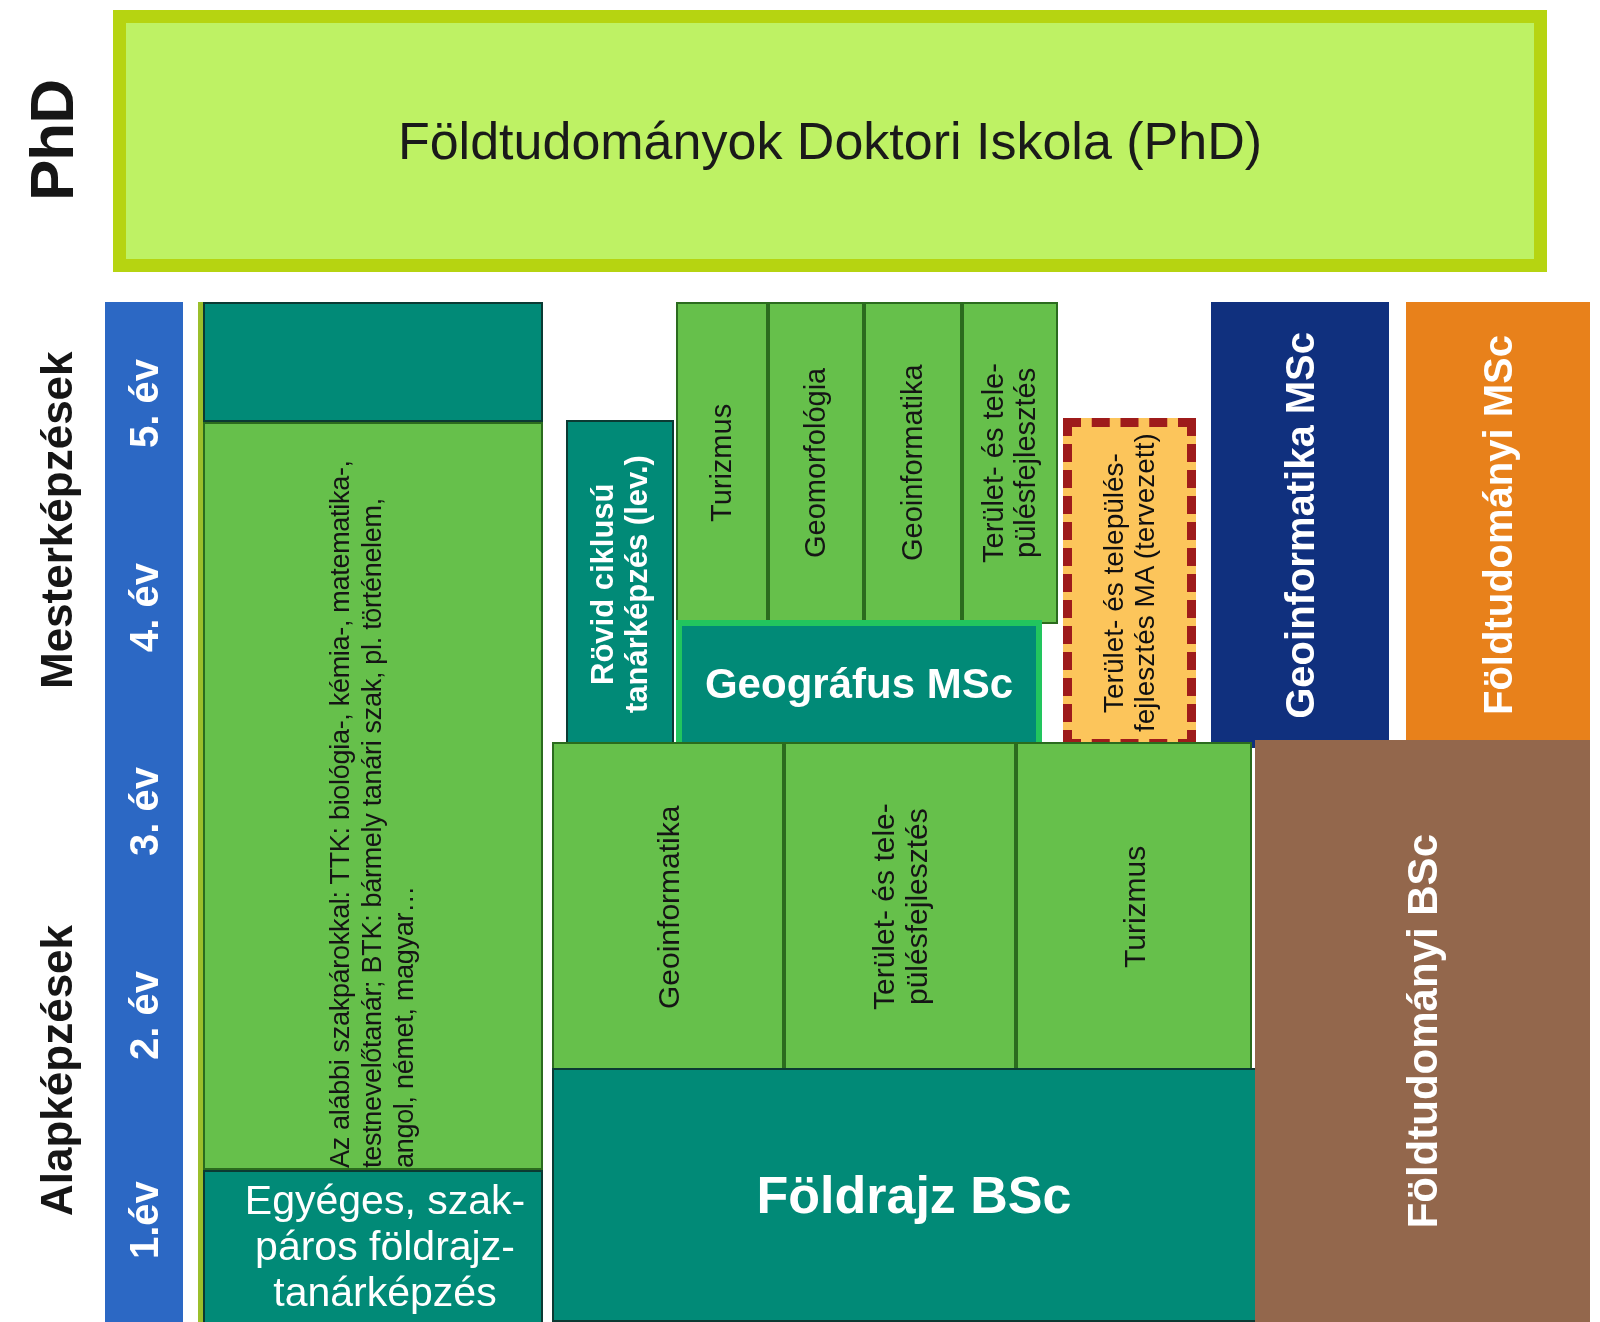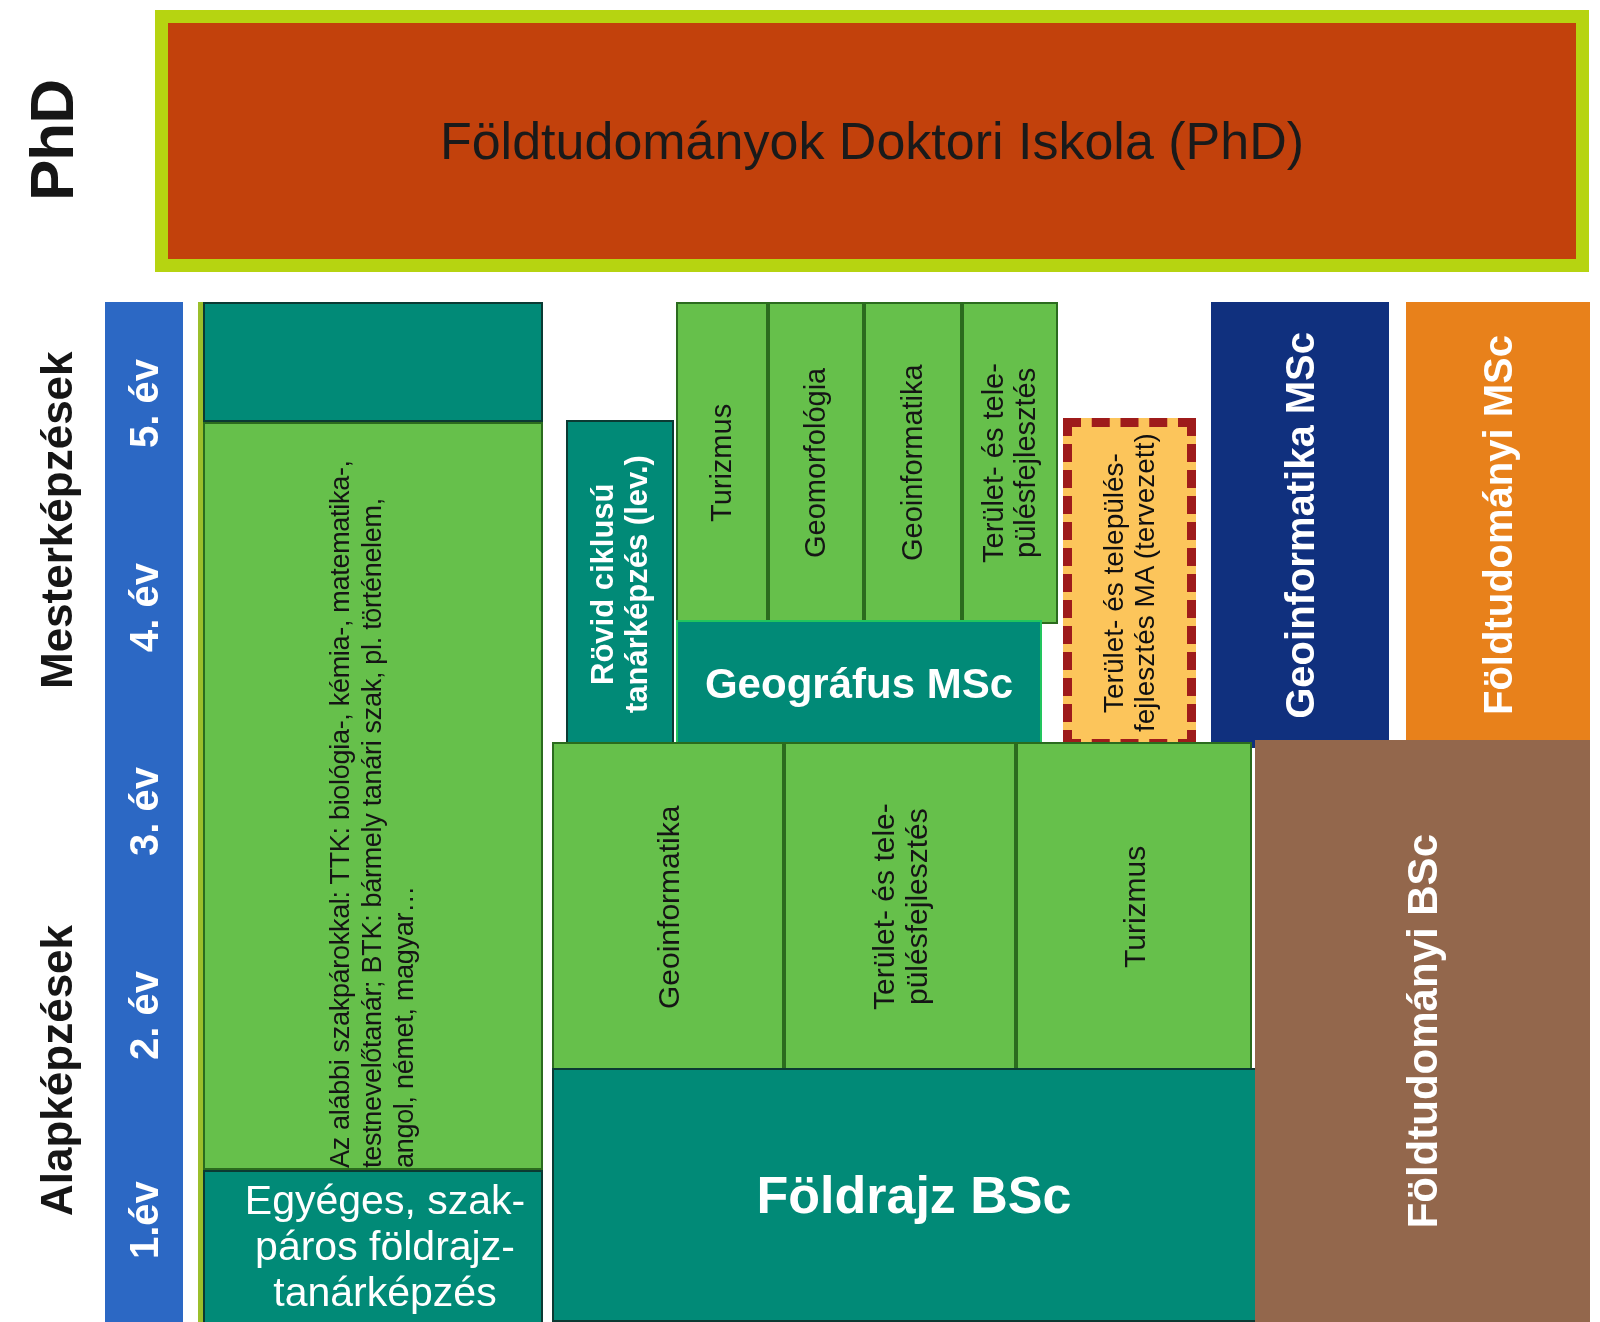--- a/index.html
+++ b/index.html
@@ -13,21 +13,21 @@
   
   #phd-side-label{left:8px;top:10px;width:86px;height:262px;
       font-size:62px;font-weight:bold;color:#161616;letter-spacing:-1px;}
   #msc-side-label{left:22px;top:300px;width:70px;height:440px;
       font-size:44px;font-weight:bold;color:#161616;}
   #bsc-side-label{left:22px;top:820px;width:70px;height:500px;
       font-size:44px;font-weight:bold;color:#161616;}
 
   
   #phd-banner{left:113px;top:10px;width:1434px;height:262px;
-      background:#c2410c;border:13px solid #b6d411;margin-left:42px;}
+      background:#bef264;border:13px solid #b6d411;}
   #phd-banner-title{font-size:52px;color:#1a1a1a;font-weight:normal;}
 
   
   #year-bar{left:105px;top:302px;width:78px;height:1020px;background:#2c68c4;}
   .year-cell{width:78px;color:#ffffff;font-weight:bold;font-size:40px;}
 
   
   #teacher-col{left:198px;top:302px;width:345px;height:1020px;
       border-left:5px solid #9bbf2b;}
   #teacher-top{left:0;top:0;width:340px;height:120px;
@@ -43,21 +43,21 @@
   
   #shortcycle-box{left:566px;top:420px;width:108px;height:328px;
       background:#018a77;border:2px solid #0b3a33;}
   #shortcycle-text{font-size:31px;color:#ffffff;font-weight:bold;line-height:1.1;}
 
   
   #msc-spec-row{left:676px;top:302px;width:366px;height:318px;}
   .msc-spec{height:318px;background:#66c04b;border:2px solid #2b6b1e;
       font-size:29px;color:#151515;line-height:1.1;}
   #geografus-box{left:676px;top:620px;width:366px;height:128px;
-      background:#018a77;border:2px solid #22c55e;}
+      background:#018a77;border:6px solid #22c55e;}
   #geografus-text{font-size:42px;color:#ffffff;font-weight:bold;}
 
   
   #planned-ma{left:1063px;top:418px;width:133px;height:330px;
       background:#fcc55b;border:9px dashed #9e1b1b;}
   #planned-ma-text{font-size:28px;color:#101010;line-height:1.12;}
 
   
   #geoinf-msc{left:1211px;top:302px;width:178px;height:446px;
       background:#10307e;}

